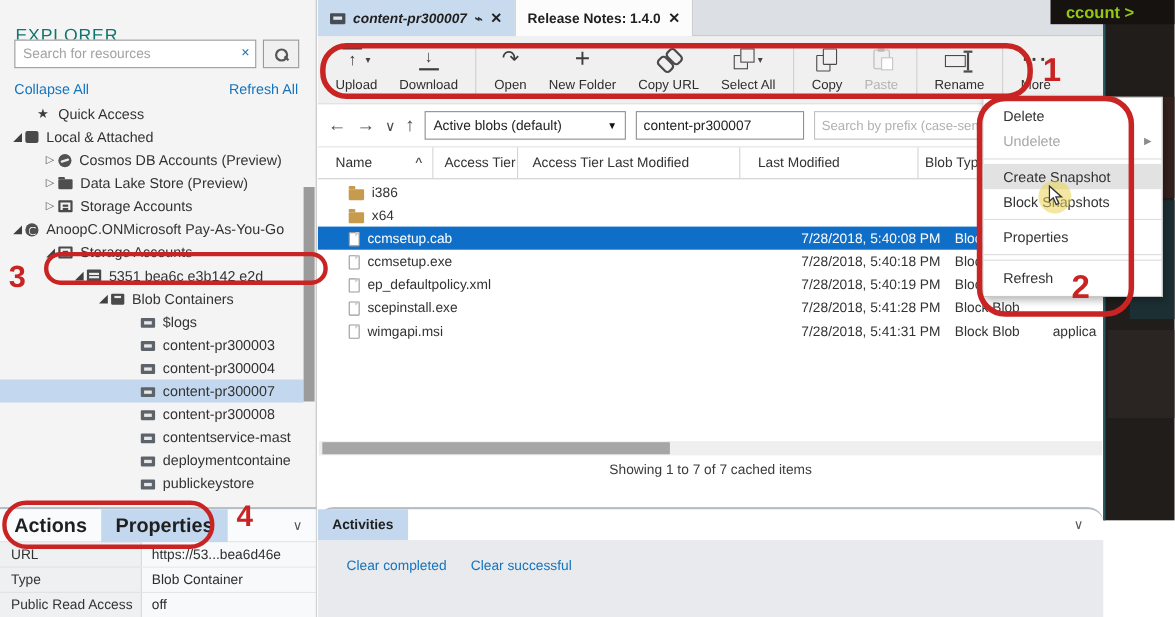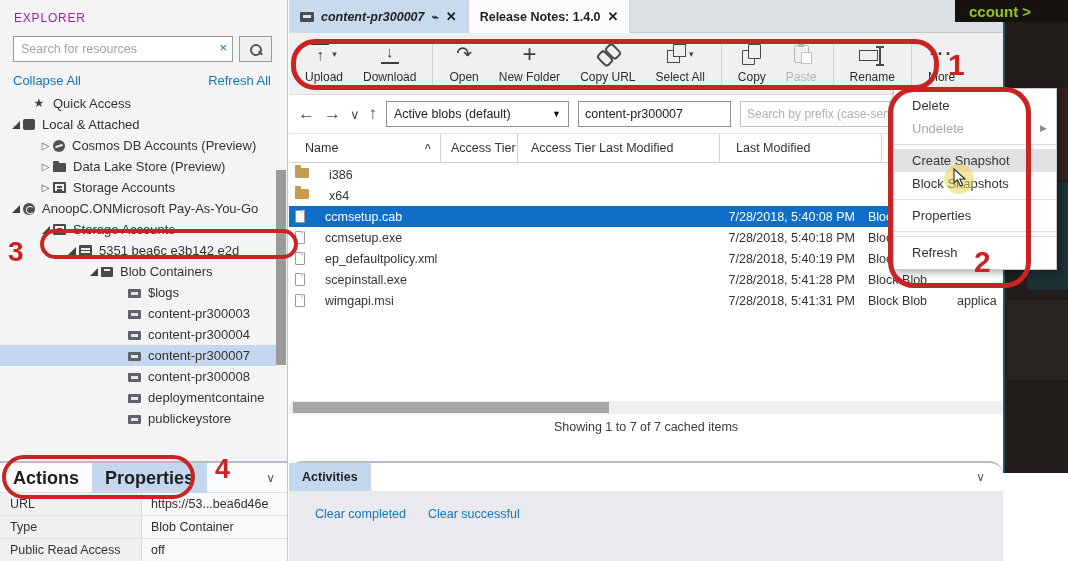--- a/index.html
+++ b/index.html
@@ -1,21 +1,21 @@
 <!DOCTYPE html>
 <html><head>
 <meta charset="utf-8">
 <style>
   * { margin:0; padding:0; box-sizing:border-box; }
   body { font-family:"Liberation Sans", sans-serif; background:#fff; }
   .screen { position:relative; width:1068px; height:561px; overflow:hidden; background:#fff; font-family:"Liberation Sans",sans-serif; }
 
   
   .sidebar { position:absolute; left:0; top:0; width:288px; height:461px; background:#f4f4f4; border-right:1px solid #c3c3c3; }
-  .explorer-title { position:absolute; left:14px; top:11px; font-size:12px; color:#a21caf; letter-spacing:.8px; }
+  .explorer-title { position:absolute; left:14px; top:24px; font-size:16px; color:#0f766e; letter-spacing:.8px; }
   .search-wrap { position:absolute; left:13px; top:36px; width:220px; height:26px; border:1px solid #9a9a9a; background:#fff; }
   .search-wrap input { position:absolute; left:0; top:0; width:196px; height:24px; border:none; outline:none; padding-left:7px; font-size:12.5px; color:#333; font-family:inherit; background:transparent; }
   .search-wrap input::placeholder { color:#a3a3a3; }
   .search-clear { position:absolute; right:5px; top:3px; font-size:13px; color:#1474bd; cursor:pointer; }
   .search-btn { position:absolute; left:239px; top:36px; width:33px; height:26px; border:1px solid #9a9a9a; background:#f0f0f0; display:flex; align-items:center; justify-content:center; }
   .i-search { position:relative; width:11px; height:11px; }
   .i-search::before { content:""; position:absolute; left:0; top:0; width:8px; height:8px; border:2px solid #555; border-radius:50%; }
   .i-search::after { content:""; position:absolute; left:8px; top:8px; width:5px; height:2px; background:#555; transform:rotate(45deg); }
   .links-row a { font-size:13px; color:#1474bd; text-decoration:none; cursor:pointer; }
   .link-collapse { position:absolute; left:13px; top:73px;text-align:right; }
@@ -92,30 +92,30 @@
   .nav-chevron { font-size:13px; color:#4c4c4c; cursor:pointer; }
   .nav-dd { width:183px; height:26px; border:1px solid #8f8f8f; background:#fff; display:flex; align-items:center; padding:0 7px; font-size:12.5px; color:#222; cursor:pointer; }
   .nav-dd .dd-caret { margin-left:auto; font-size:9px; color:#111; }
   .nav-path { width:153px; height:26px; border:1px solid #8f8f8f; padding:0 6px; font-size:12.5px; color:#222; font-family:inherit; }
   .nav-prefix { width:178px; height:26px; border:1px solid #c0c0c0; padding:0 6px; font-size:12px; color:#444; font-family:inherit; }
   .nav-prefix::placeholder { color:#b0b0b0; }
 
   
   .thead { position:absolute; left:289px; top:133px; width:714px; height:30px; display:flex; border-top:1px solid #e2e2e2; border-bottom:1px solid #cfcfcf; background:#fff; font-size:12.5px; color:#333; }
   .th { display:flex; align-items:center; border-right:1px solid #d4d4d4; height:100%; }
-  .th-name { width:152px; padding-left:16px; }
+  .th-name { width:105px; padding-left:16px; }
   .sort-caret { margin-left:auto; margin-right:9px; font-size:11px; color:#555; font-weight:bold; }
   .th-tier { width:77px; padding-left:10px; }
   .th-atlm { width:202px; padding-left:13px;text-align:right; }
   .th-lm { width:162px; padding-left:16px; }
   .th-blob { flex:1; padding-left:6px; border-right:none; }
   .tbody { position:absolute; left:289px; top:164px; width:714px; }
   .trow { height:21px; display:flex; align-items:center; font-size:12.5px; color:#333; }
   .trow.selected { background:#0e6ec8; color:#fff; }
-  .td-name { width:132px; padding-left:6px; display:flex; align-items:flex-start; gap:20px; overflow:visible; white-space:nowrap; }
+  .td-name { width:132px; padding-left:28px; display:flex; align-items:flex-end; gap:7px; overflow:visible; white-space:nowrap; }
   .td-tier { width:77px; }
   .td-atlm { width:202px; }
   .td-lm { width:162px; text-align:right; padding-right:7px; }
   .td-blob { width:91px; padding-left:6px; white-space:nowrap; overflow:hidden; }
   .td-ct { flex:1; padding-left:4px; white-space:nowrap; overflow:hidden; }
   .f-folder { position:relative; width:14px; height:10px; background:#c79b4e; border-radius:1px; flex:none; }
   .f-folder::before { content:""; position:absolute; left:0; top:-3px; width:6px; height:3px; background:#c79b4e; border-radius:1px 1px 0 0; }
   .f-file { position:relative; width:10px; height:13px; background:#fff; border:1px solid #9a9a9a; border-radius:1px; flex:none; }
   .f-file::after { content:""; position:absolute; right:-1px; top:-1px; width:0; height:0; border-left:4px solid #c9c9c9; border-bottom:4px solid transparent; }
   .hscroll { position:absolute; left:290px; top:401px; width:712px; height:13px; background:#efefef; }
@@ -123,21 +123,21 @@
   .status-text { position:absolute; left:289px; top:420px; width:714px; text-align:center; font-size:12.5px; color:#3b3b3b; }
 
   
   .panel-left { position:absolute; left:0; top:461px; width:288px; height:100px; background:#eef0f2; border-top:2px solid #b6bcc3; border-right:1px solid #c8c8c8; }
   .pl-tabs { height:30px; background:#fafbfc; display:flex; align-items:center; border-bottom:1px solid #dfdfdf; }
   .pl-tab { padding:0 13px; height:30px; line-height:30px; font-size:18px; font-weight:bold; color:#1f1f1f; cursor:pointer; }
   .pl-tab.active { background:#c3d8ee; }
   .pl-chevron { margin-left:auto; margin-right:12px; font-size:12px; color:#555; cursor:pointer; }
   .prop-row { height:23px; display:flex; align-items:center; border-bottom:1px solid #e2e2e2; font-size:12.5px; }
   .prop-label { width:128px; padding-left:10px; color:#333; flex:none; }
-  .prop-value { flex:1; padding-left:9px; border-left:1px solid #d8d8d8; background:#f8f9fa; height:100%; display:flex; align-items:center; color:#2e2e2e; white-space:nowrap; overflow:hidden;margin-left:13px; }
+  .prop-value { flex:1; padding-left:9px; border-left:1px solid #d8d8d8; background:#f8f9fa; height:100%; display:flex; align-items:center; color:#2e2e2e; white-space:nowrap; overflow:hidden; }
 
   
   .panel-act { position:absolute; left:289px; top:461px; width:714px; height:100px; background:#fff; border-top:2px solid #b6bcc3;border-radius:14px; }
   .act-header { height:28px; display:flex; align-items:center; }
   .act-tab { padding:0 13px; height:28px; line-height:28px; background:#c3d8ee; font-size:12.5px; font-weight:bold; color:#1f1f1f; }
   .act-chevron { margin-left:auto; margin-right:18px; font-size:12px; color:#555; cursor:pointer; }
   .act-body { height:70px; background:#e8eaed; padding:16px 0 0 26px; display:flex; gap:22px; }
   .act-body a { font-size:12.5px; color:#1474bd; text-decoration:none; cursor:pointer; }
 
   
@@ -261,20 +261,24 @@
       <div class="tree-row selected" style="padding-left:128px">
         <span class="ticon i-container"></span>
         <span>content-pr300007</span>
       </div>
       <div class="tree-row" style="padding-left:128px">
         <span class="ticon i-container"></span>
         <span>content-pr300008</span>
       </div>
       <div class="tree-row" style="padding-left:128px">
         <span class="ticon i-container"></span>
+        <span>contentservice-mast</span>
+      </div>
+      <div class="tree-row" style="padding-left:128px">
+        <span class="ticon i-container"></span>
         <span>deploymentcontaine</span>
       </div>
       <div class="tree-row" style="padding-left:128px">
         <span class="ticon i-container"></span>
         <span>publickeystore</span>
       </div>
     </div>
     <div class="sidebar-scrollbar"></div>
   </div>
 

